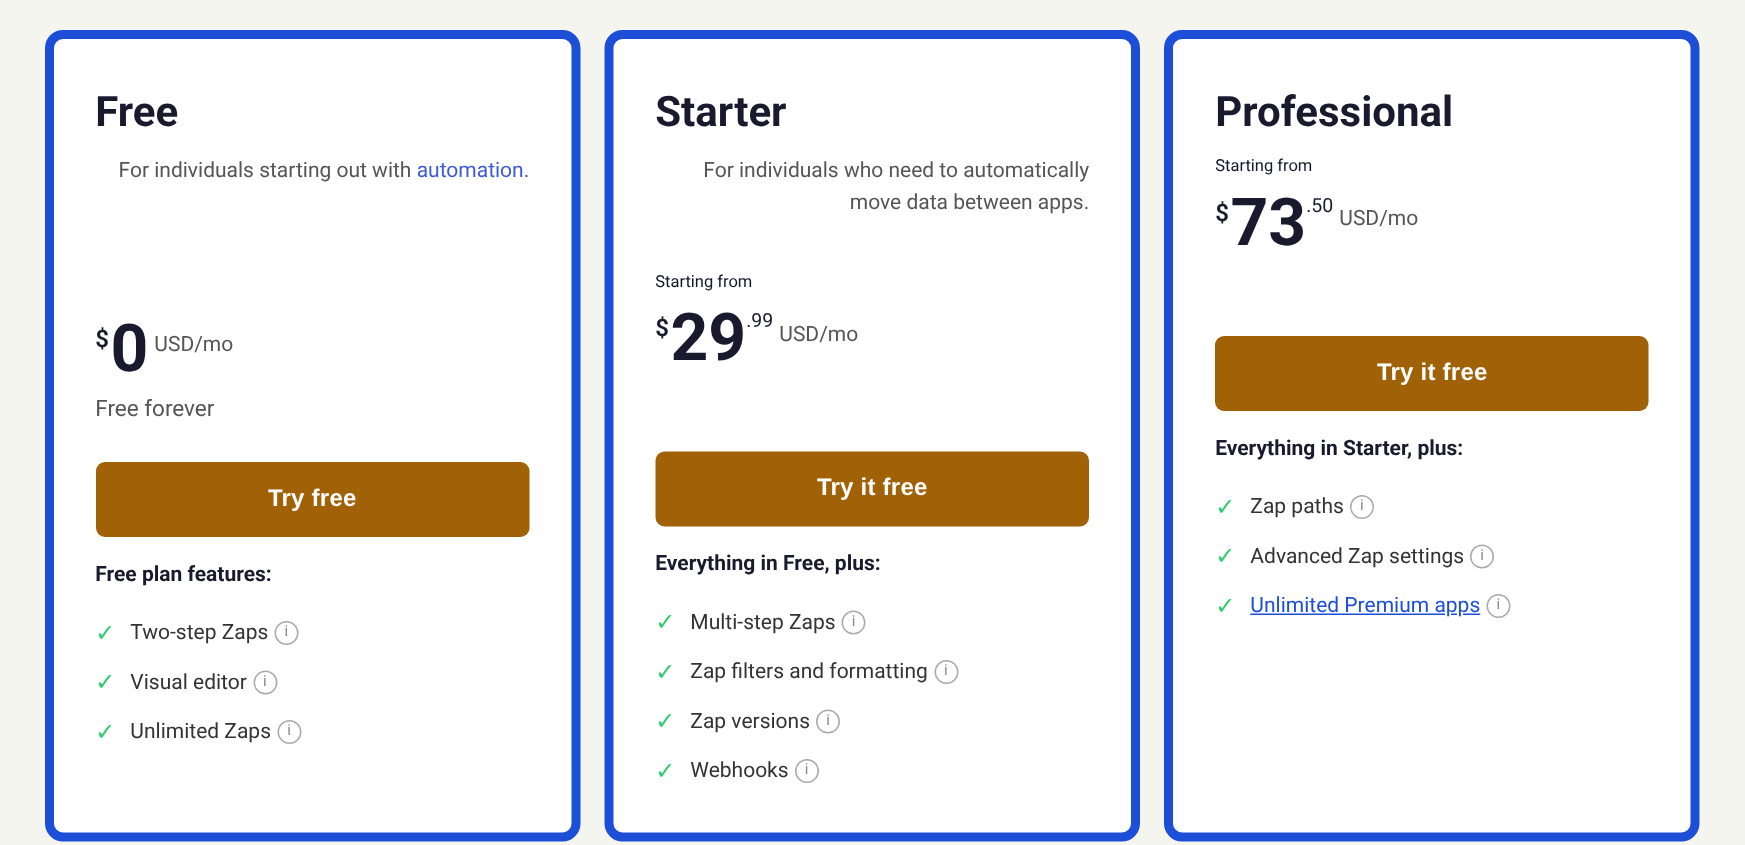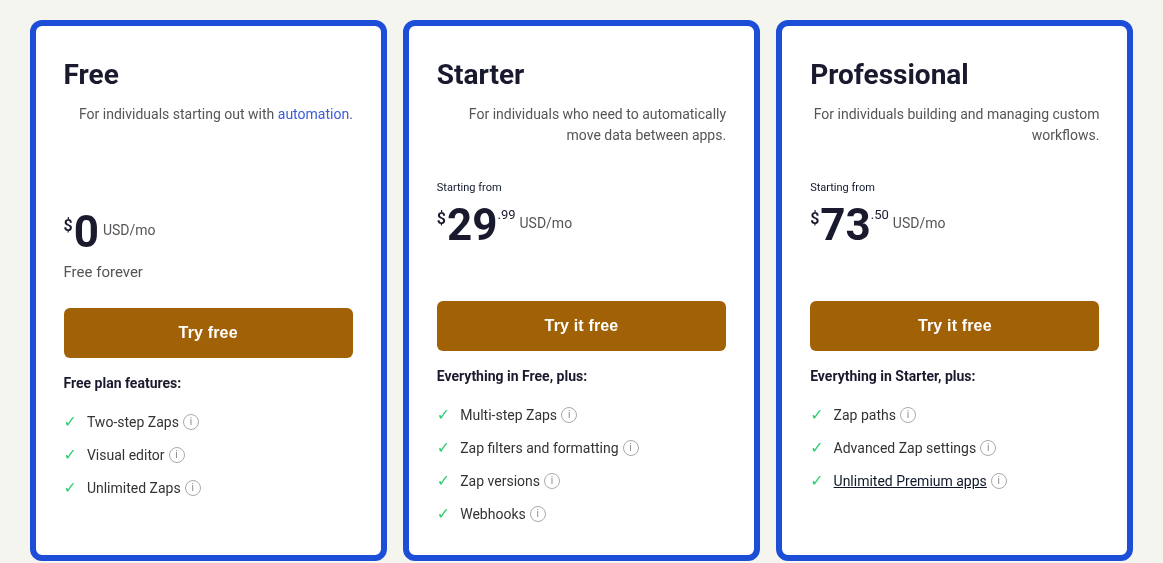--- a/index.html
+++ b/index.html
@@ -138,21 +138,21 @@
       color: #888;
       margin-left: 4px;
       cursor: pointer;
       flex-shrink: 0;
     }
     .feature-text {
       display: flex;
       align-items: center;
     }
     .feature-link {
-      color: #0f172a;
+      color: #1d4ed8;
       text-decoration: underline;
     }
     .price-spacer {
       height: 24px;
     }
   </style>
 </head>
 <body>
 
 <div class="pricing-container">
@@ -210,21 +210,20 @@
           <span class="feature-text">Zap versions<span class="info-icon">i</span></span>
         </li>
         <li class="feature-item">
           <span class="check-icon">✓</span>
           <span class="feature-text">Webhooks<span class="info-icon">i</span></span>
         </li>
       </ul>
     </div>
     <div class="plan-card">
       <div class="plan-name">Professional</div>
-      <div class="plan-description">For individuals building and managing custom workflows.</div>
       <div class="starting-from">Starting from</div>
       <div class="price-row">
         <span class="price-dollar-sign">$</span>
         <span class="price-main">73</span>
         <span class="price-decimal">.50</span>
         <span class="price-period">USD/mo</span>
       </div>
       <div class="price-note"></div>
       <button class="cta-button">Try it free</button>
       <div class="features-title">Everything in Starter, plus:</div>

